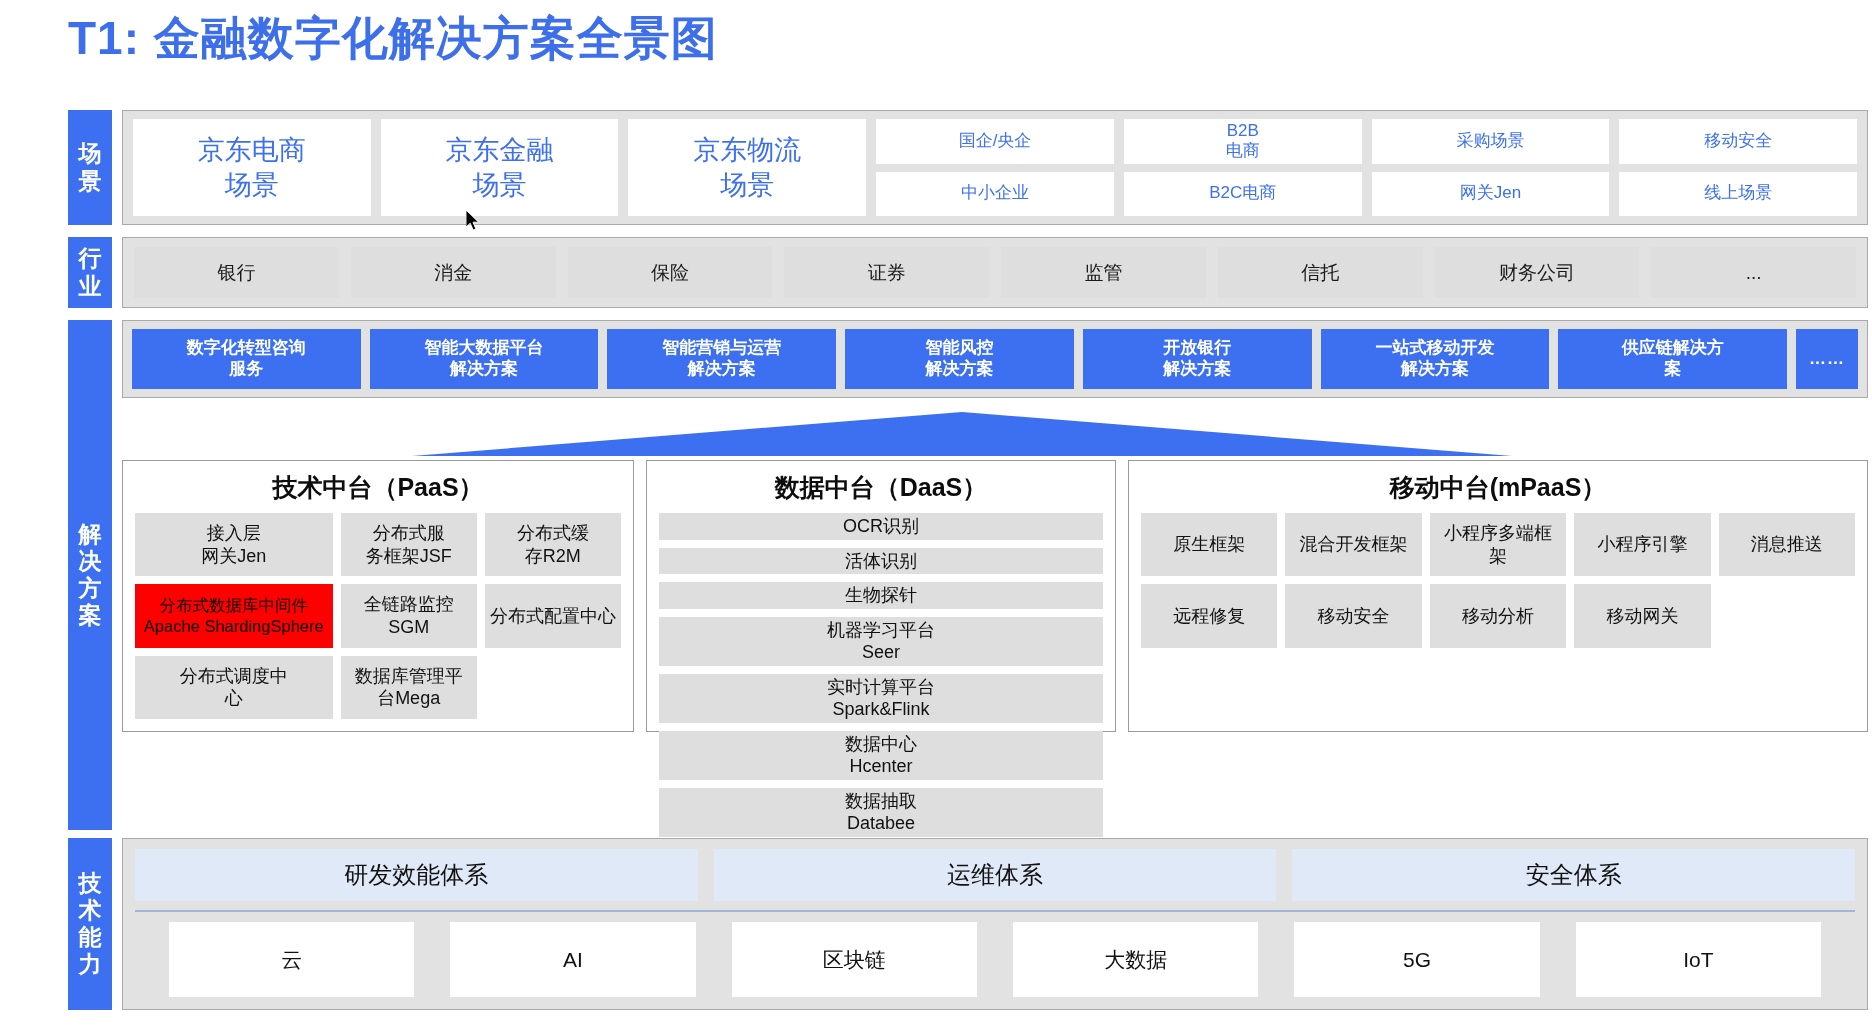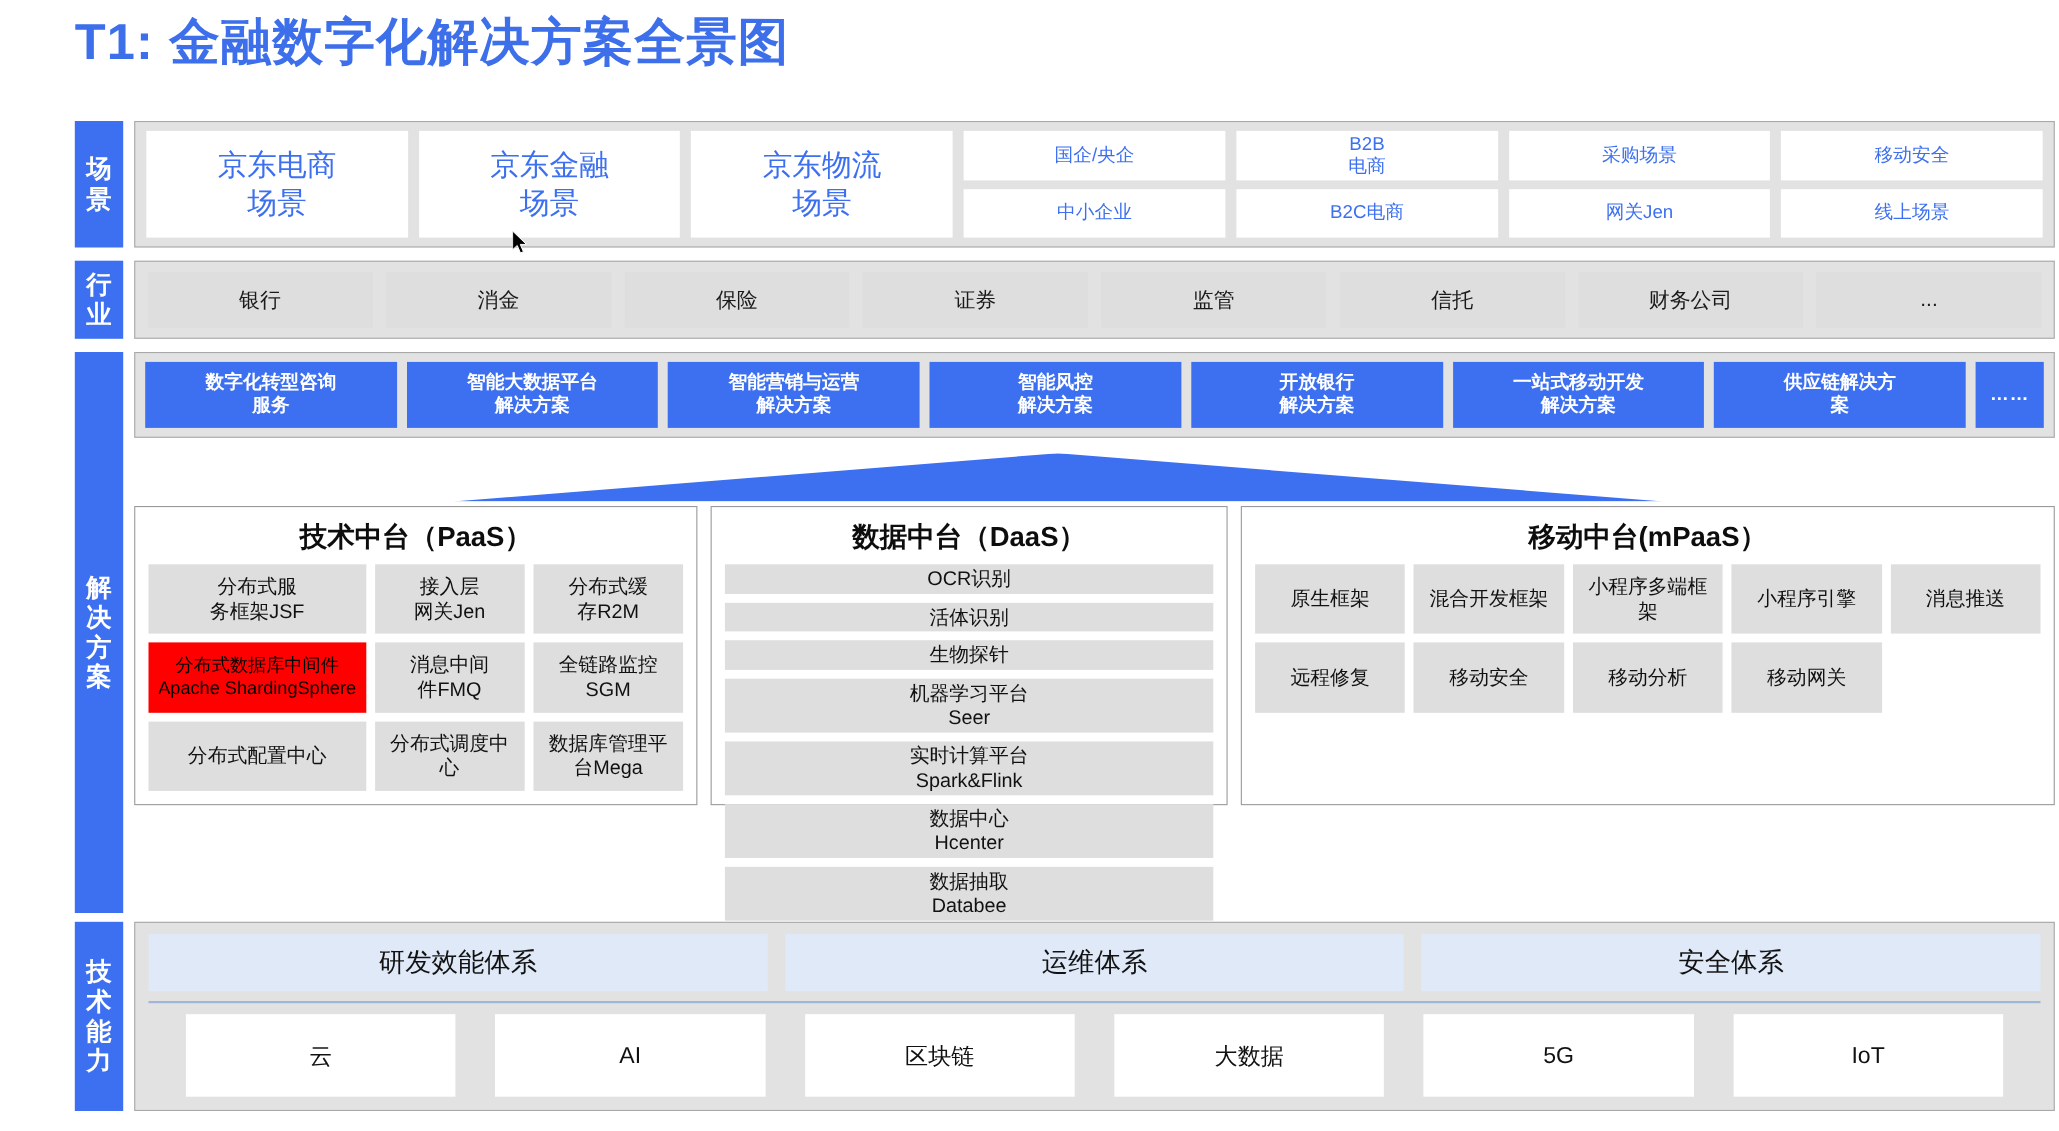--- a/index.html
+++ b/index.html
@@ -258,33 +258,30 @@
           <div class="sol-chip dots">……</div>
         </div>
       <div id="chevron-wrap">
         <div id="chevron"></div>
       </div>
       <div id="platforms">
           <div class="plat" id="plat-paas">
             <div class="plat-title">技术中台（PaaS）</div>
             <div class="plat-grid">
               <div class="tile">
+                <div>接入层<br>网关Jen</div>
+              </div>
+              <div class="tile">
                 <div>分布式服<br>务框架JSF</div>
-              </div>
-              <div class="tile">
-                <div>接入层<br>网关Jen</div>
               </div>
               <div class="tile">
                 <div>分布式缓<br>存R2M</div>
               </div>
               <div class="tile highlight">
                 <div>分布式数据库中间件<br>Apache ShardingSphere</div>
-              </div>
-              <div class="tile">
-                <div>消息中间<br>件FMQ</div>
               </div>
               <div class="tile">
                 <div>全链路监控<br>SGM</div>
               </div>
               <div class="tile">
                 <div>分布式配置中心</div>
               </div>
               <div class="tile">
                 <div>分布式调度中<br>心</div>
               </div>

